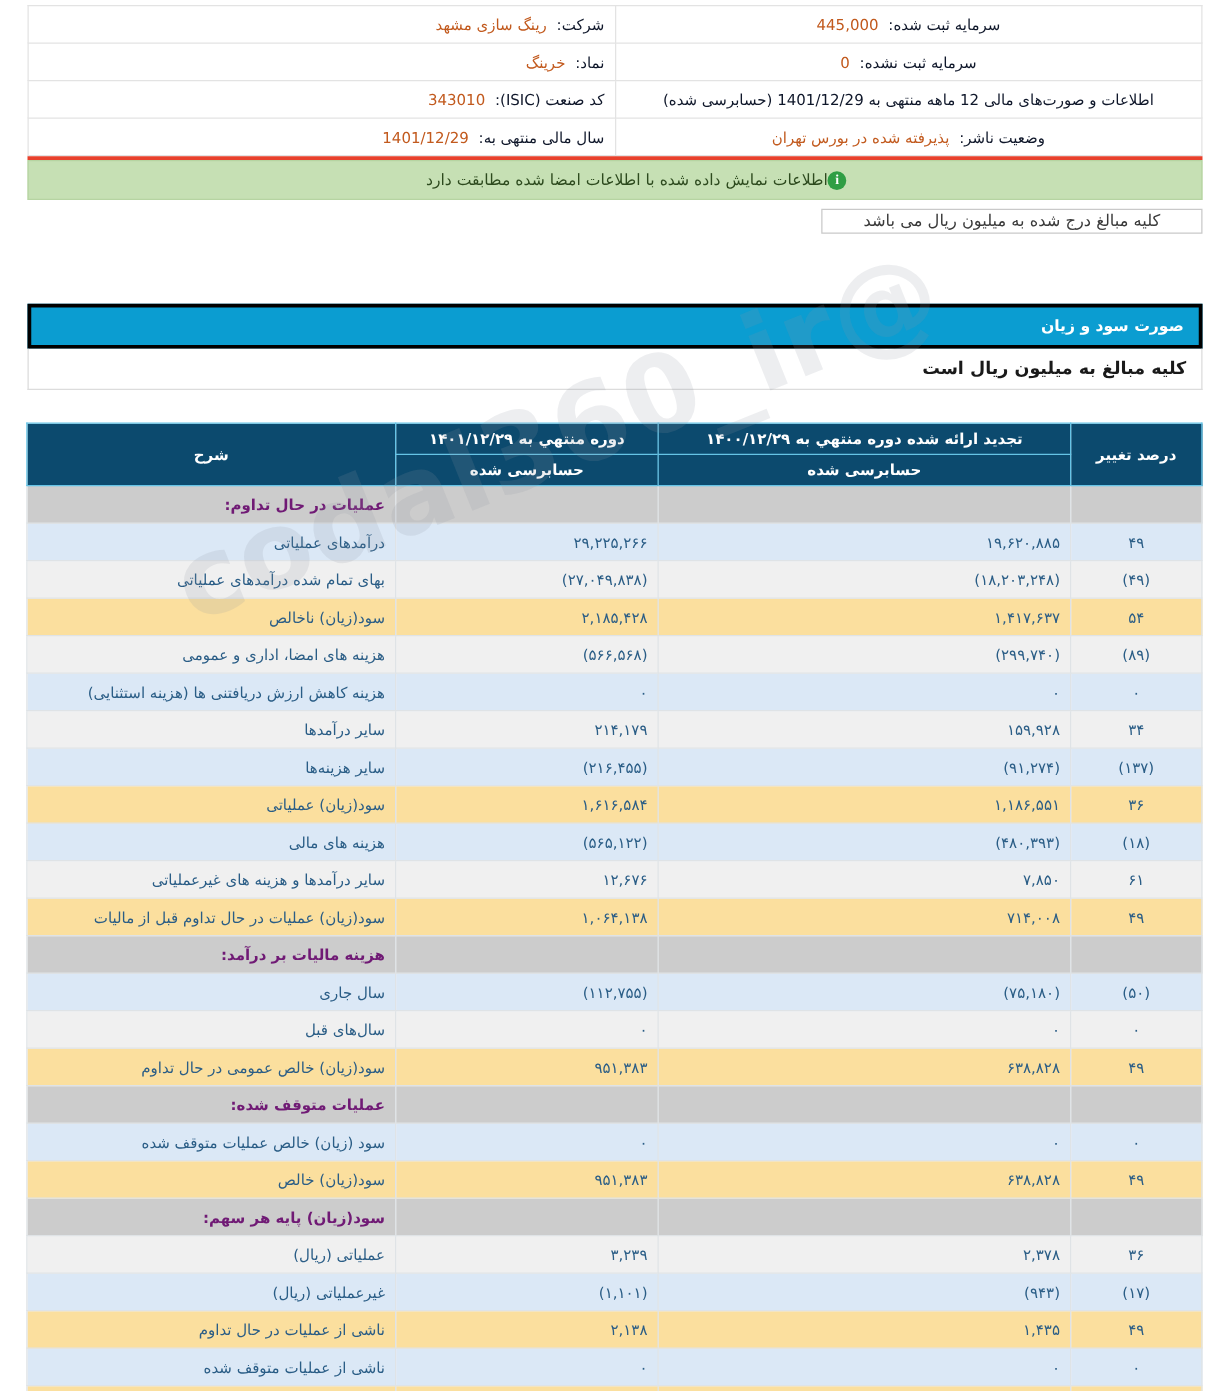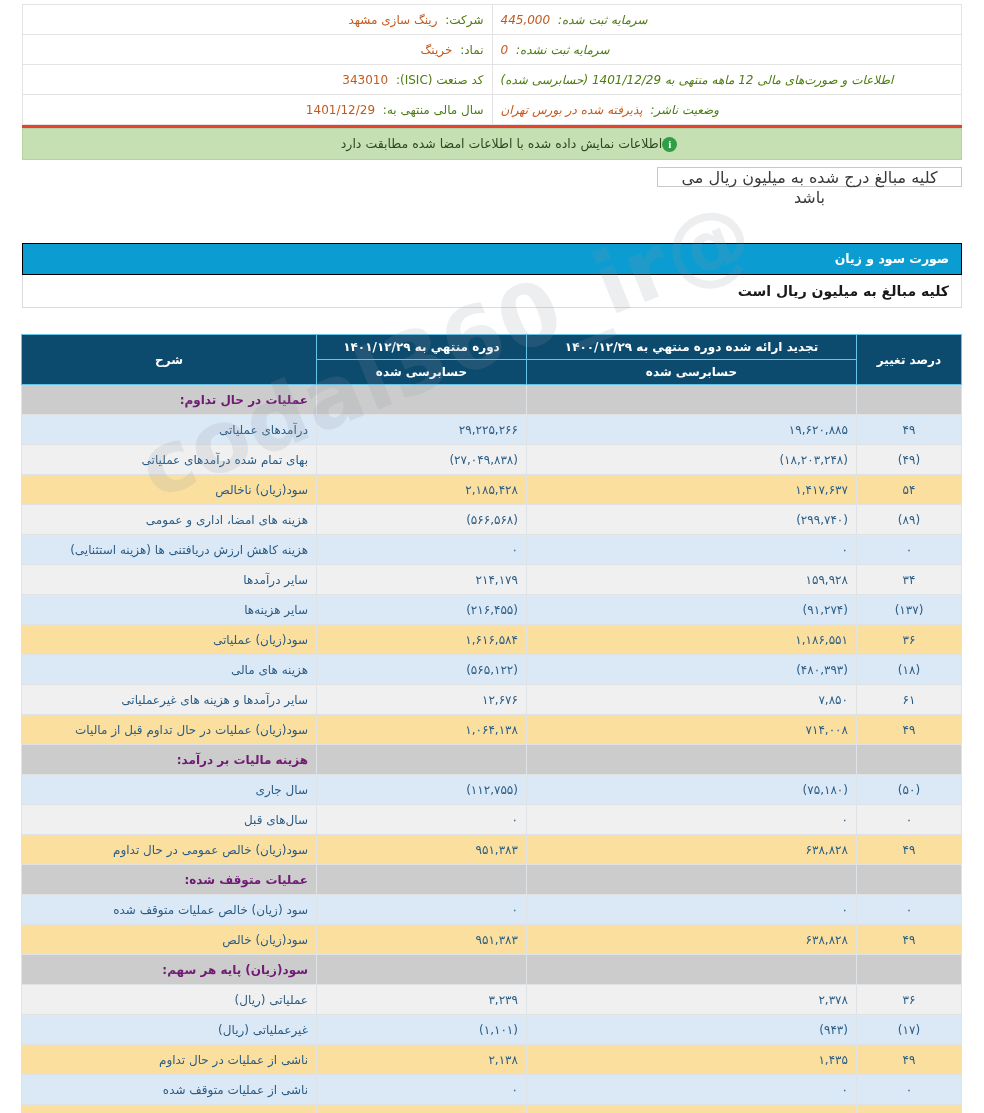--- a/index.html
+++ b/index.html
@@ -41,22 +41,22 @@
     border:1px solid #e3e3e3;
     height:25px;
     padding:2px 8px;
     font-size:12px;
     color:#555;
     vertical-align:middle;
     white-space:nowrap;
     overflow:hidden;
   }
   table.ident td.right-cell{width:50%;text-align:right;}
-  table.ident td.left-cell{width:50%;text-align:left;font-style:italic;}
-  .lbl{color:#4d7c0f;}
+  table.ident td.left-cell{width:50%;text-align:center;}
+  .lbl{color:#0f172a;}
   .val{color:#c25a1e;padding-right:4px;}
 
   .redline{height:3px;background:#e8412c;margin:0 22px;}
 
   
   .notice{
     margin:0 22px;
     background:#c6e0b4;
     border:1px solid #b6d4a2;
     height:30px;
@@ -84,39 +84,39 @@
 
   
   .unit-note{
     margin:7px 22px 0 0;
     width:305px;
     border:1px solid #c9c9c9;
     background:#fff;
     height:20px;
     line-height:20px;
     padding:0 6px;
-    font-size:16px;
+    font-size:13px;
     color:#3a3a3a;
     text-align:center;
     box-sizing:border-box;
   }
 
   
   .spacer-lg{height:56px;}
   .sec-wrap{padding:0 22px;}
   .sec-head{
     background:#0b9dd1;
     color:#fff;
     font-weight:bold;
     font-size:12.5px;
     height:30px;
     line-height:30px;
     padding:0 12px;
     text-align:right;
-    border:1px solid #000000;
+    border:3px solid #000000;
   }
   .sec-sub{
     background:#fff;
     border:1px solid #dcdcdc;
     border-top:none;
     height:32px;
     line-height:32px;
     padding:0 12px;
     font-weight:bold;
     color:#1a1a1a;

